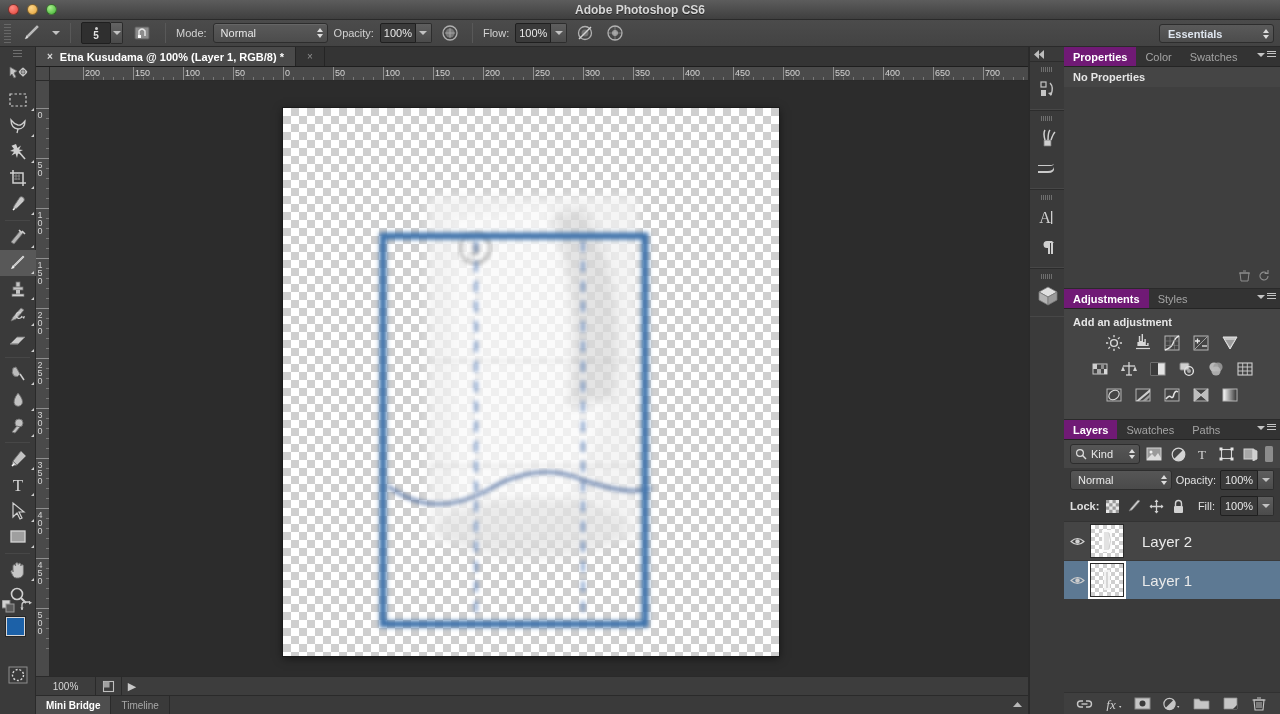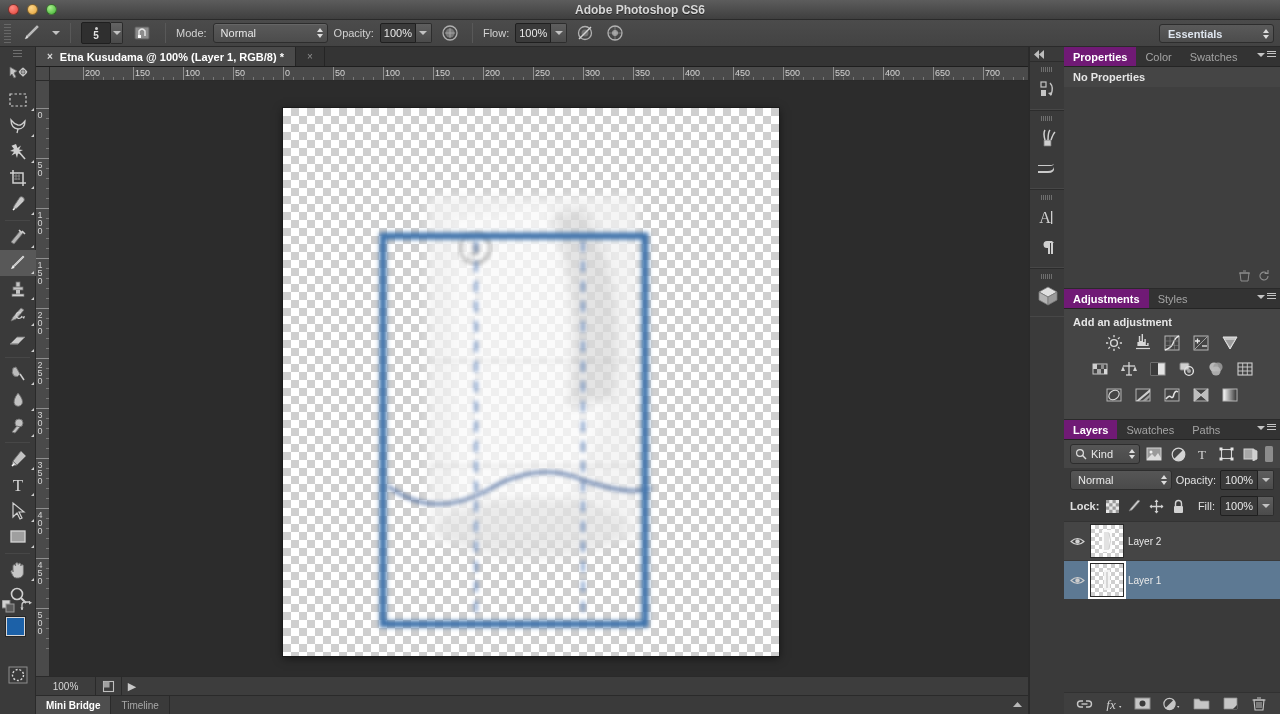--- a/index.html
+++ b/index.html
@@ -221,21 +221,21 @@
   .layerrow.sel { background:#5d7993; }
   .eye { width:26px; display:flex;align-items:center;justify-content:center; }
   .thumb { width:34px;height:34px;
     background-image:
       linear-gradient(45deg,#cfcfcf 25%,transparent 25%,transparent 75%,#cfcfcf 75%),
       linear-gradient(45deg,#cfcfcf 25%,transparent 25%,transparent 75%,#cfcfcf 75%);
     background-size:8px 8px; background-position:0 0,4px 4px;
     background-color:#fff; border:1px solid #2a2a2a; position:relative; flex:none;}
   .thumb.active { outline:2px solid #ffffff; outline-offset:0px; }
   .thumb svg { position:absolute; left:0; top:0; }
-  .layername { padding-left:4px; font-size:10px; color:#eaeaea; }
+  .layername { padding-left:18px; font-size:15px; color:#eaeaea; }
   .layer-foot { position:absolute; left:0; bottom:0; width:216px; height:22px;
     background:#3f3f3f; border-top:1px solid #313131; display:flex;align-items:center;
     justify-content:space-around; padding:0 6px; }
   .lf-btn { width:20px;height:20px;display:flex;align-items:center;justify-content:center; }
   .panel-split { height:1px; background:#2a2a2a; }
 </style>
 </head>
 <body>
 
 <div id="app">

